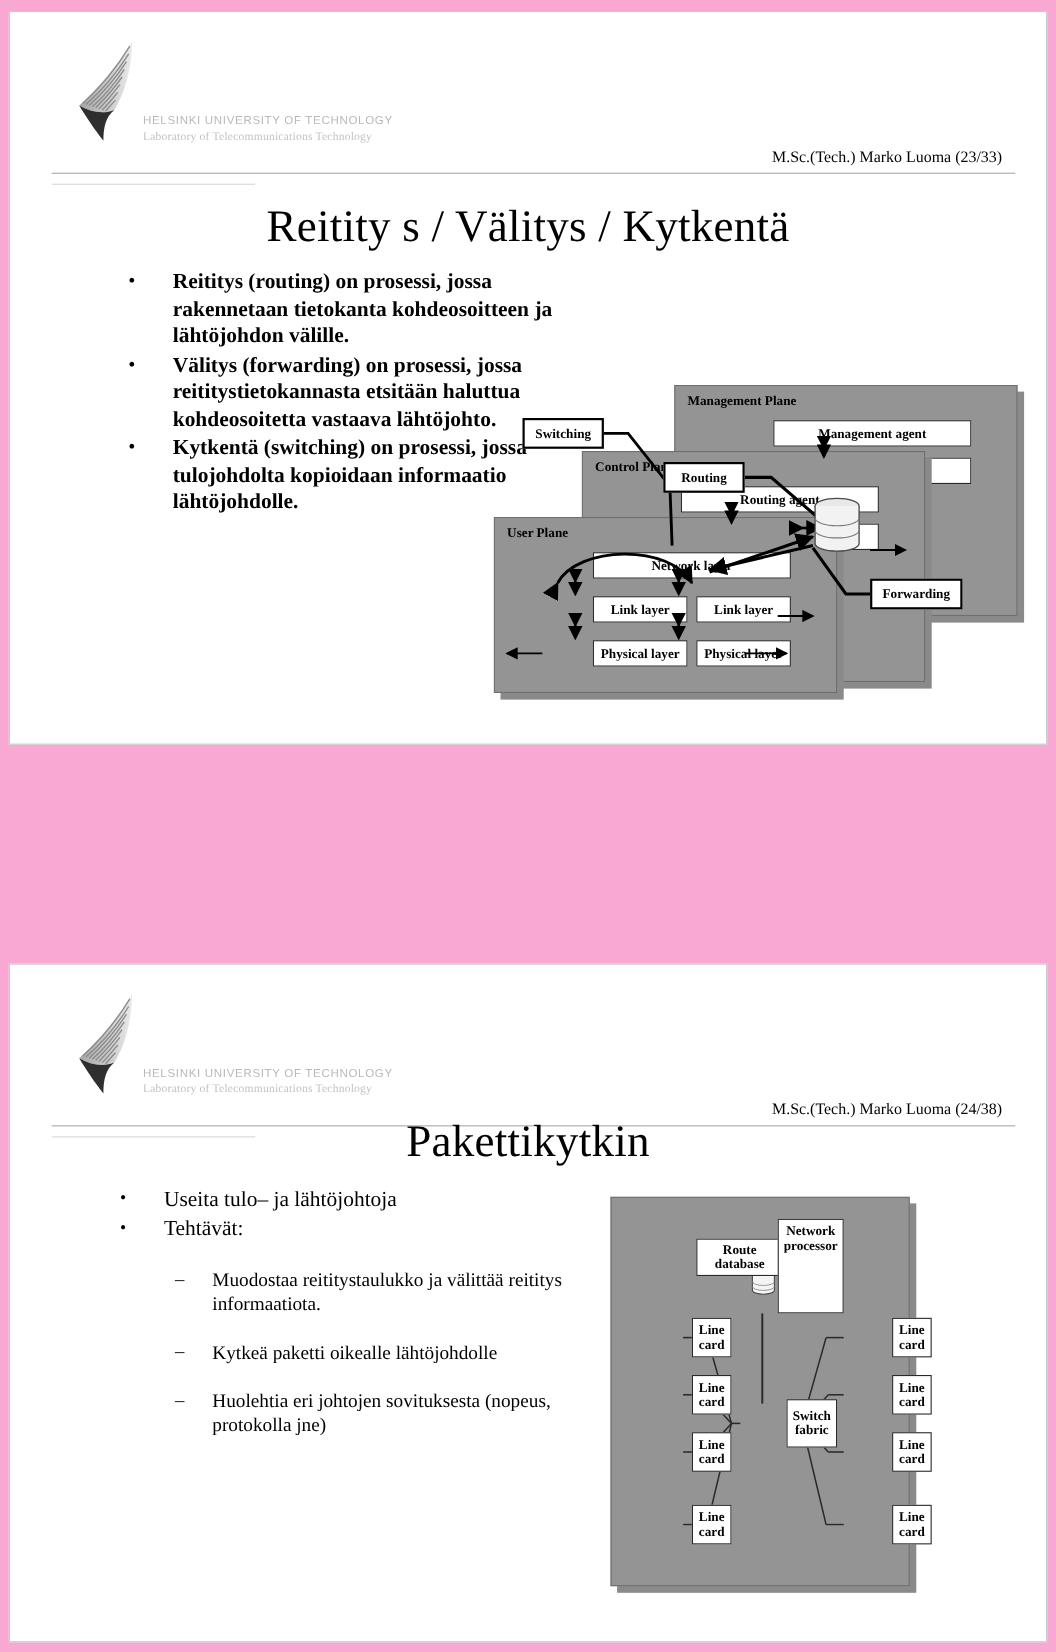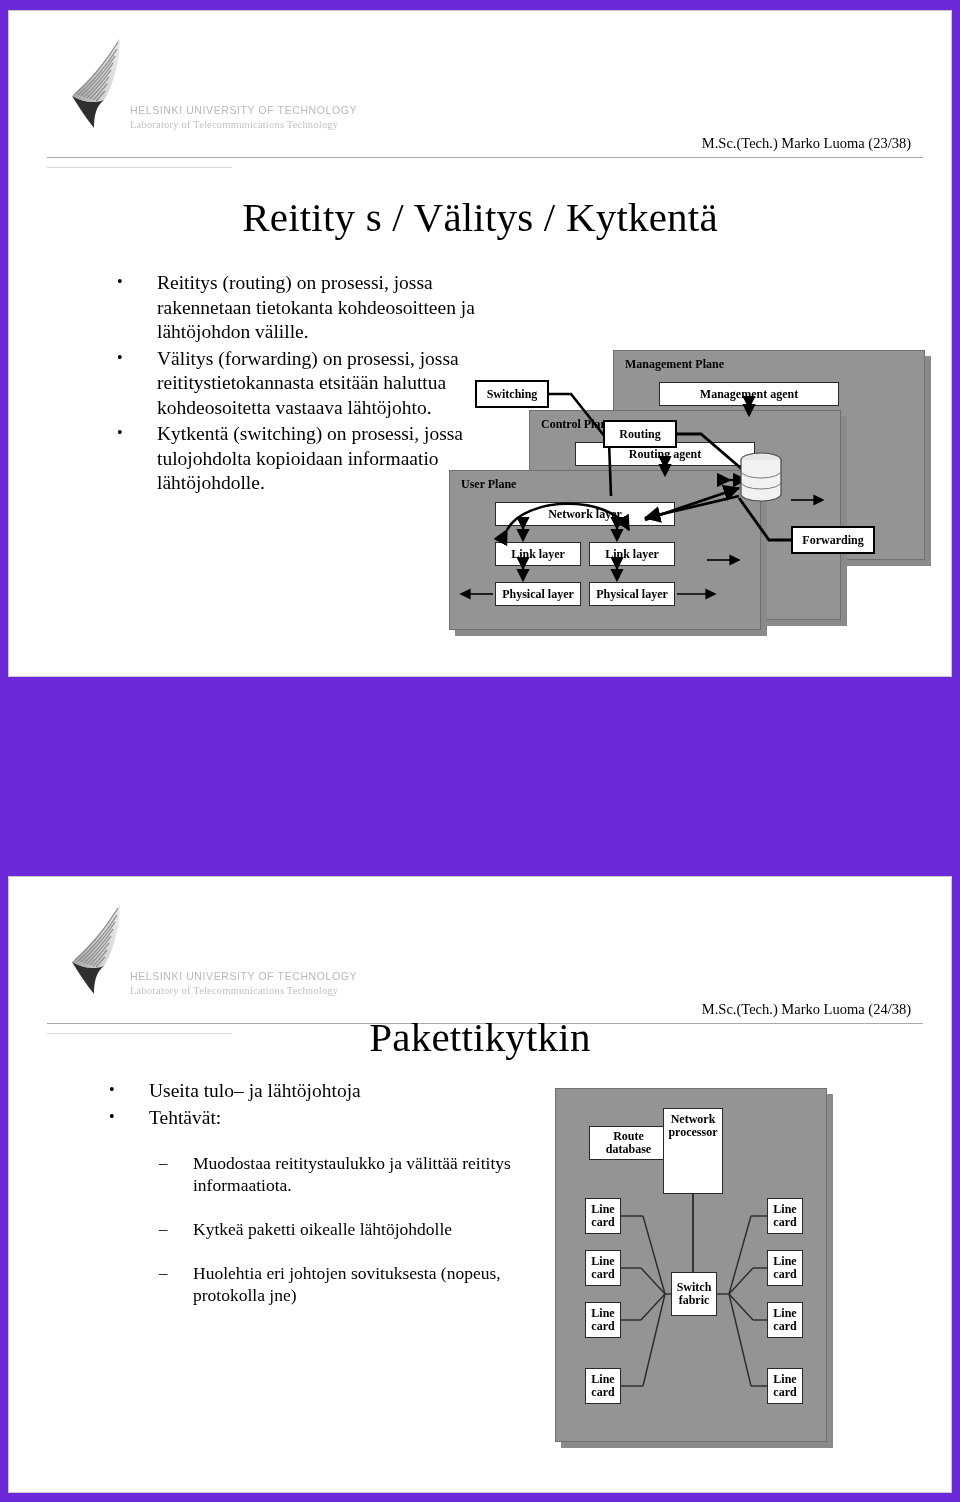--- a/index.html
+++ b/index.html
@@ -5,21 +5,21 @@
   * { box-sizing: border-box; }
   html, body {
     margin: 0; padding: 0;
     background: #ffffff;
     font-family: "Liberation Serif", "DejaVu Serif", serif;
   }
   #page {
     position: relative;
     width: 960px;
     height: 1502px;
-    background: #6d28d9;
+    background: #f9a8d4;
     overflow: hidden;
   }
 
   
   .slide {
     position: absolute;
     background: #ffffff;
     border: 1px solid #c8c8c8;
   }
   #slide1 { left: 8px;  top: 10px;   width: 944px; height: 667px; }
@@ -75,26 +75,26 @@
   
   .slide-title {
     position: absolute;
     width: 100%;
     text-align: center;
     font-size: 41px;
     font-weight: normal;
     letter-spacing: 0.2px;
     color: #000;
   }
-  #title1 { top: 182px; }
+  #title1 { top: 170px; }
   #title2 { top: 1000px; }
 
   
   .bullets { position: absolute; }
-  #bullets1 { left: 96px; top: 260px; width: 400px; }
+  #bullets1 { left: 96px; top: 234px; width: 400px; font-weight: bold; }
   #bullets2 { left: 96px; top: 1078px; width: 440px; }
 
   .b1 {
     position: relative;
     padding-left: 52px;
     font-size: 19.5px;
     line-height: 24.5px;
     color: #000;
     margin-bottom: 2px;
   }
@@ -145,21 +145,21 @@
     align-items: center;
     justify-content: center;
     font-family: "Liberation Serif", serif;
     font-weight: bold;
     font-size: 12px;
     color: #000;
     text-align: center;
     line-height: 13px;
   }
   .wbox.thick { border: 2px solid #000; }
-  .wbox.plain { border: 1px solid #2a2a2a; }
+  .wbox.plain { border: 1px solid #2a2a2a; margin-left: 44px; }
 
   .svg-layer {
     position: absolute;
     left: 0; top: 0;
     width: 100%; height: 100%;
     overflow: visible;
     pointer-events: none;
   }
 
   
@@ -193,21 +193,21 @@
           <path d="M43 48 C38 54 34 59 29 64"></path>
           <path d="M41 55 C37 59 35 62 32 65"></path>
         </g>
         <path d="M8 60 C14 70 22 82 30 92 C30 80 32 70 40 64 C30 68 18 66 8 60 Z" fill="#2f2f2f"></path>
       </svg>
       <div class="logo-lines">
         <div class="logo-line1">HELSINKI UNIVERSITY OF TECHNOLOGY</div>
         <div class="logo-line2">Laboratory of Telecommunications Technology</div>
       </div>
     </div>
-    <div class="hdr-author">M.Sc.(Tech.) Marko Luoma (23/38)</div>
+    <div class="hdr-author">M.Sc.(Tech.) Marko Luoma (23/33)</div>
     <div class="hdr-rule"></div>
     <div class="hdr-rule2"></div>
 
     <div class="slide-title" id="title1">Reitity s / Välitys / Kytkentä</div>
 
     <div class="bullets" id="bullets1">
       <div class="b1">Reititys (routing) on prosessi, jossa rakennetaan tietokanta kohdeosoitteen ja lähtöjohdon välille.</div>
       <div class="b1">Välitys (forwarding) on prosessi, jossa reititystietokannasta etsitään haluttua kohdeosoitetta vastaava lähtöjohto.</div>
       <div class="b1">Kytkentä (switching) on prosessi, jossa tulojohdolta kopioidaan informaatio lähtöjohdolle.</div>
     </div>

